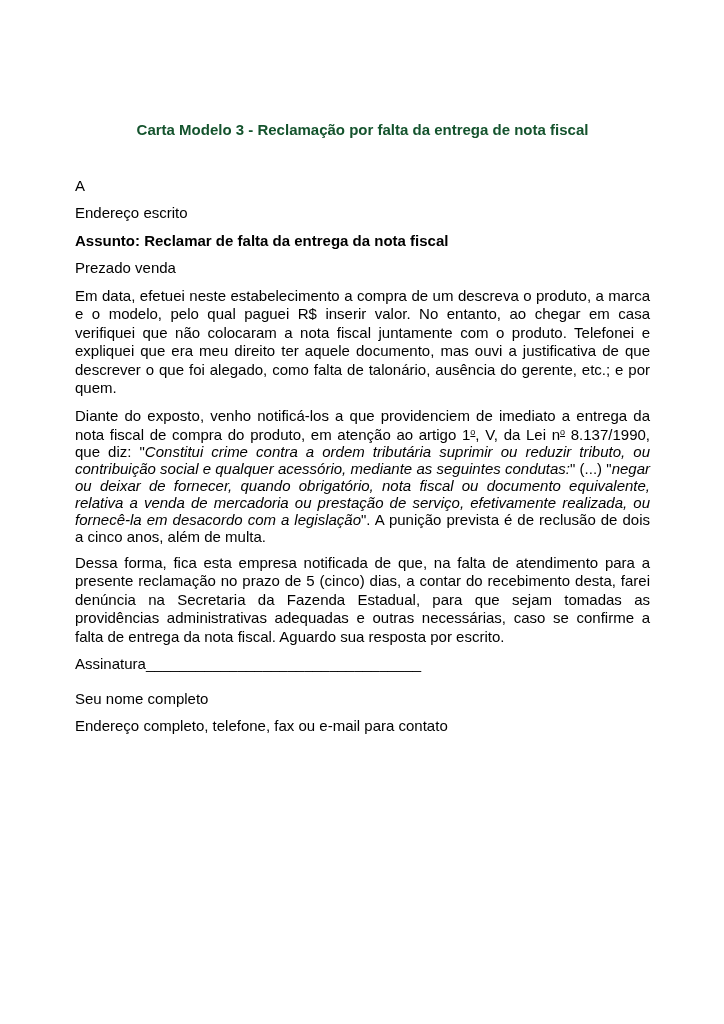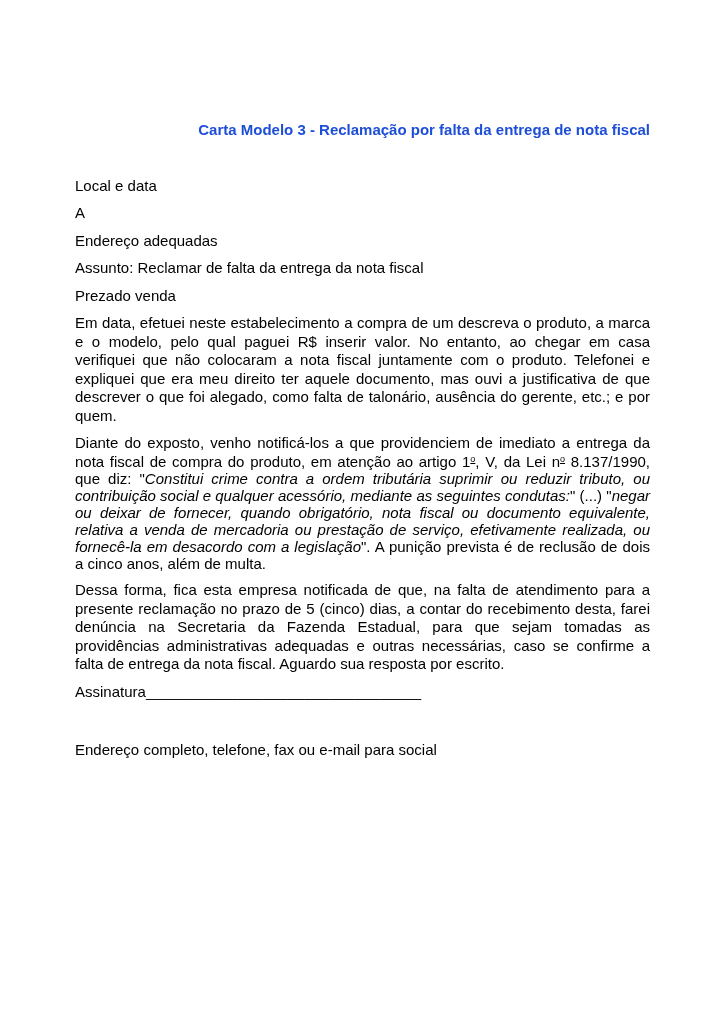--- a/index.html
+++ b/index.html
@@ -23,55 +23,55 @@
     color: #000000;
     background: #ffffff;
   }
   p { margin: 0 0 9px 0; }
   .title {
     text-align: center;
     font-weight: bold;
     color: #008000;
     margin-bottom: 37px;
   }
-  .bold { font-weight: normal; }
+  .bold { font-weight: bold; }
   .just { text-align: justify; }
   .tight { line-height: 17px; }
   .it { font-style: italic; margin-top: 46px; }
   .ord {
     font-size: 9px;
     vertical-align: 5px;
     text-decoration: underline;
   }
-  .sig { margin-bottom: 40px; }
+  .sig { margin-bottom: 16px; }
 </style>
 </head>
 <body>
 
 <div class="page">
 
-  <p class="title" style="color: #1d4ed8; text-align: right;">Carta Modelo 3 - Reclamação por falta da entrega de nota fiscal</p>
+  <p class="title" style="color: #14532d;">Carta Modelo 3 - Reclamação por falta da entrega de nota fiscal</p>
 
-  <p>Local e data</p>
 
   <p>A</p>
 
 
 
-  <p>Endereço adequadas</p>
+  <p>Endereço escrito</p>
 
   <p class="bold">Assunto: Reclamar de falta da entrega da nota fiscal</p>
 
   <p>Prezado venda</p>
 
   <p class="just">Em data, efetuei neste estabelecimento a compra de um descreva o produto, a marca e o modelo, pelo qual paguei R$ inserir valor. No entanto, ao chegar em casa verifiquei que não colocaram a nota fiscal juntamente com o produto. Telefonei e expliquei que era meu direito ter aquele documento, mas ouvi a justificativa de que descrever o que foi alegado, como falta de talonário, ausência do gerente, etc.; e por quem.</p>
 
   <p class="just tight"><span>Diante do exposto, venho notificá-los a que providenciem de imediato a entrega da nota fiscal de compra do produto, em atenção ao artigo 1</span><span class="ord">o</span><span>, V, da Lei n</span><span class="ord">o</span><span> 8.137/1990, que diz: "</span><span class="it">Constitui crime contra a ordem tributária suprimir ou reduzir tributo, ou contribuição social e qualquer acessório, mediante as seguintes condutas:</span><span>" (...) "</span><span class="it">negar ou deixar de fornecer, quando obrigatório, nota fiscal ou documento equivalente, relativa a venda de mercadoria ou prestação de serviço, efetivamente realizada, ou fornecê-la em desacordo com a legislação</span><span>". A punição prevista é de reclusão de dois a cinco anos, além de multa.</span></p>
 
   <p class="just">Dessa forma, fica esta empresa notificada de que, na falta de atendimento para a presente reclamação no prazo de 5 (cinco) dias, a contar do recebimento desta, farei denúncia na Secretaria da Fazenda Estadual, para que sejam tomadas as providências administrativas adequadas e outras necessárias, caso se confirme a falta de entrega da nota fiscal. Aguardo sua resposta por escrito.</p>
 
 
   <p class="sig"><span>Assinatura</span><span>_________________________________</span></p>
 
+  <p>Seu nome completo</p>
 
-  <p>Endereço completo, telefone, fax ou e-mail para social</p>
+  <p>Endereço completo, telefone, fax ou e-mail para contato</p>
 
 </div>
 
 </body></html>

